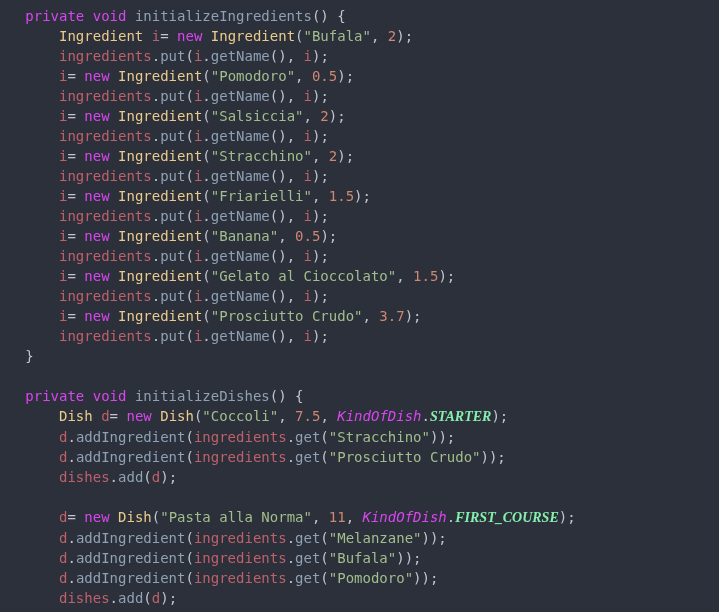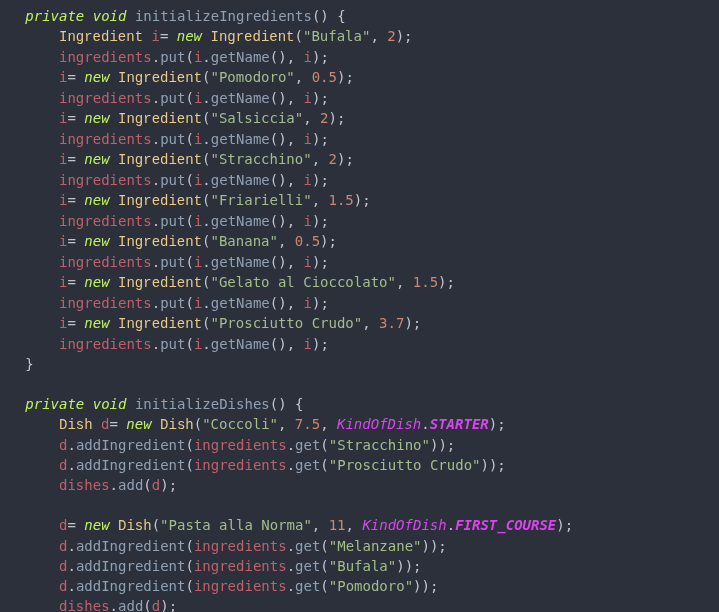--- a/index.html
+++ b/index.html
@@ -12,24 +12,24 @@
     color: #c0c5ce;
     width: 719px;
     height: 612px;
     overflow: hidden;
   }
   pre {
     margin: 0;
     padding: 6px 0 0 0;
     white-space: pre;
   }
-  .kw   { color: #bef264; font-style: italic; } 
-  .type { color: #ebcb8b; font-family: Liberation Mono, monospace; } 
+  .kw   { color: #d946ef; } 
+  .type { color: #ebcb8b; } 
   .fn   { color: #8fa1b3; } 
-  .fnbold { color: #d946ef; font-weight: bold; font-style: italic; } 
+  .fnbold { color: #86efac; font-weight: bold; font-style: italic; font-family: Liberation Serif, serif; } 
   .var  { color: #bf616a; } 
   .str  { color: #a3be8c; } 
   .num  { color: #d08770; } 
   .punc { color: #c0c5ce; } 
   .typeital { color: #d946ef; font-style: italic; }
 </style>
 </head>
 <body>
 
 <pre id="code">   <span class="kw">private void</span> <span class="fn">initializeIngredients</span><span class="punc">() {</span>

